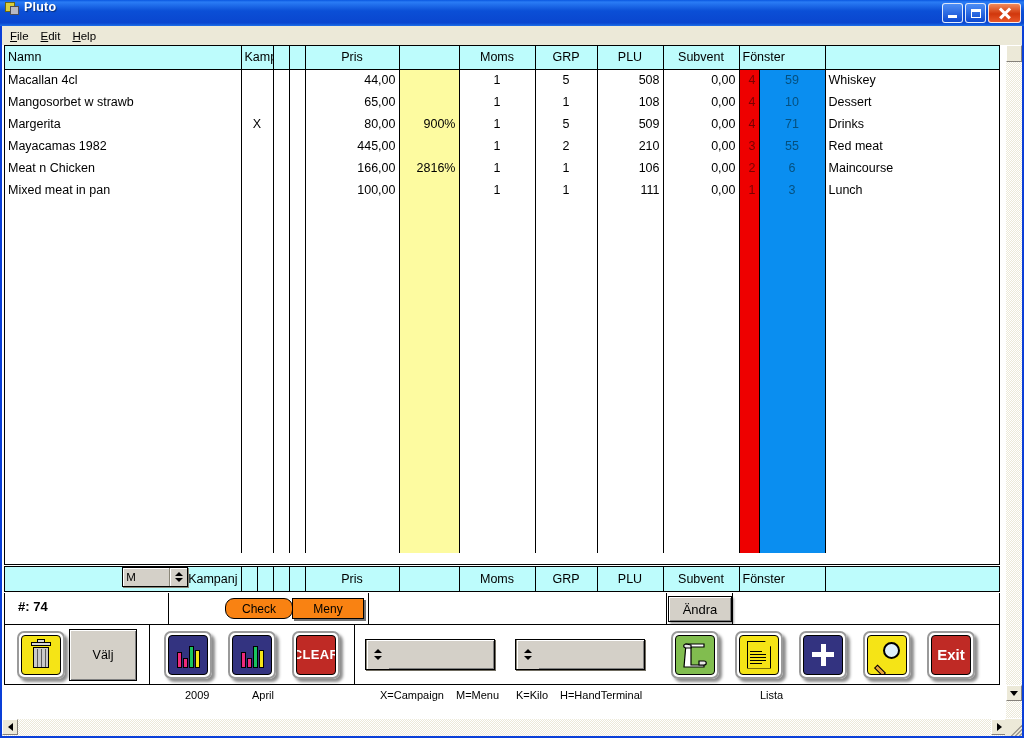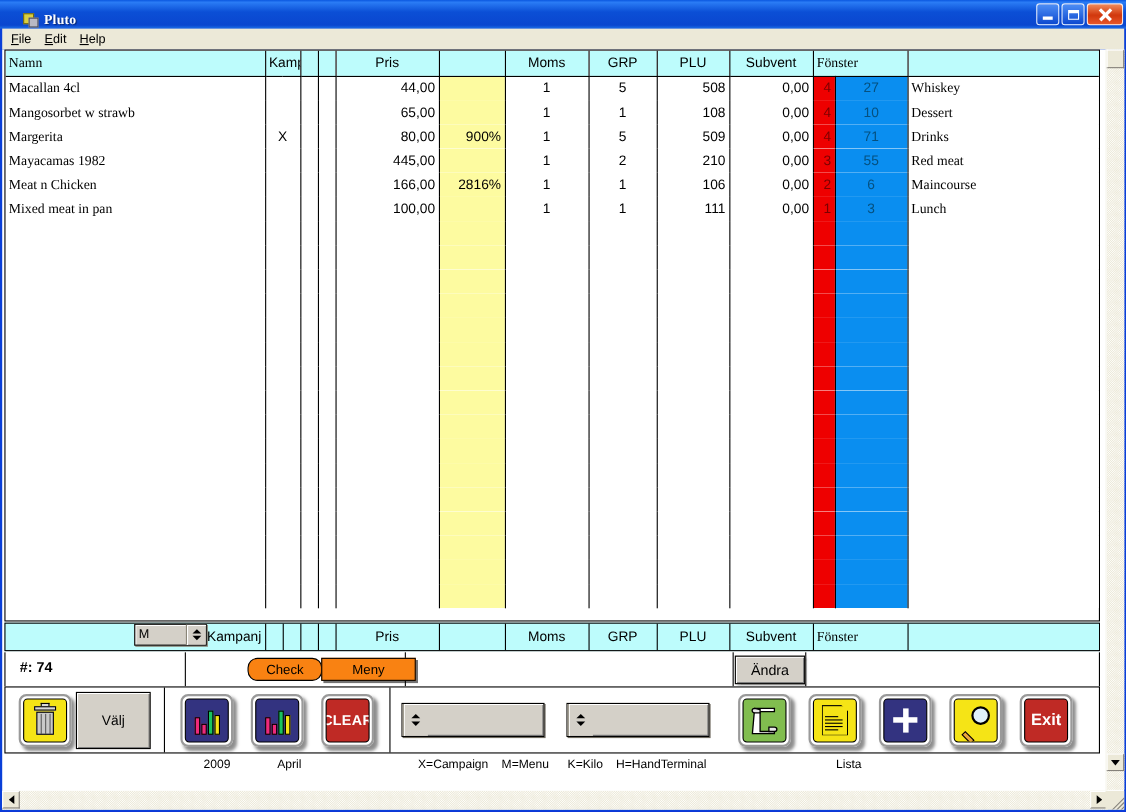--- a/index.html
+++ b/index.html
@@ -15,24 +15,23 @@
     box-sizing: border-box;
     background: #0a3fd8;
   }
 
   
   .titlebar {
     position: absolute; left: 0; top: 0;
     width: 1024px; height: 26px;
     background: linear-gradient(to bottom,
       #0a57e0 0%, #2a7cf5 8%, #0b4fd6 42%, #0a46cf 88%, #1d6fe8 100%);
-    display: flex; align-items: flex-end;
-    box-sizing: border-box;
-    padding-left: 20px;
-    font-family: Liberation Serif, serif;
+    display: flex; align-items: flex-start;
+    box-sizing: border-box;
+    padding-left: 4px;
   }
   .title-icon {
     width: 16px; height: 16px;
     margin-right: 4px;
     position: relative; flex: none;
   }
   .title-icon .g1 {
     position: absolute; left: 1px; top: 2px;
     width: 10px; height: 10px;
     background: #d9cf3f;
@@ -132,21 +131,21 @@
     white-space: nowrap;
     overflow: hidden;
     box-sizing: border-box;
   }
   table.grid thead th {
     background: #bdfcfc;
     border-bottom: 1px solid #000;
     height: 23px;
   }
   table.grid tbody td { background: #fff; }
-  .ta-l { text-align: left; font-family: Liberation Serif, serif; }
+  .ta-l { text-align: left; }
   .ta-r { text-align: right; }
   .ta-c { text-align: center; }
   .cell-yellow { background: #fdfba0 !important; }
   .cell-red {
     background: #ee0000 !important;
     color: #7a0000; text-align: right;
   }
   .cell-blue {
     background: #0a8ef0 !important;
     color: #05507f; text-align: center;
@@ -223,21 +222,21 @@
     width: 68px; height: 21px;
     background: #f98212;
     border: 1px solid #000;
     border-radius: 9px;
     font-size: 12px; color: #000;
     display: flex; align-items: center; justify-content: center;
     box-sizing: border-box;
   }
   .btn-meny {
     position: absolute; left: 288px; top: 5px;
-    width: 86px; height: 21px;
+    width: 72px; height: 21px;
     background: #f98212;
     border: 1px solid #000;
     font-size: 12px; color: #000;
     display: flex; align-items: center; justify-content: center;
     box-shadow: 2px 2px 0 rgba(0,0,0,.55);
     box-sizing: border-box;
   }
   .btn-andra {
     position: absolute; left: 664px; top: 3px;
     width: 64px; height: 26px;
@@ -520,21 +519,21 @@
               <td class="ta-c" colspan="2"></td>
               <td></td>
               <td></td>
               <td class="ta-r">44,00</td>
               <td class="ta-r cell-yellow"></td>
               <td class="ta-c">1</td>
               <td class="ta-c">5</td>
               <td class="ta-r">508</td>
               <td class="ta-r">0,00</td>
               <td class="cell-red">4</td>
-              <td class="cell-blue">27</td>
+              <td class="cell-blue">59</td>
               <td class="ta-l no-border-right">Whiskey</td>
             </tr>
             <tr>
               <td class="ta-l">Mangosorbet w strawb</td>
               <td class="ta-c" colspan="2"></td>
               <td></td>
               <td></td>
               <td class="ta-r">65,00</td>
               <td class="ta-r cell-yellow"></td>
               <td class="ta-c">1</td>

